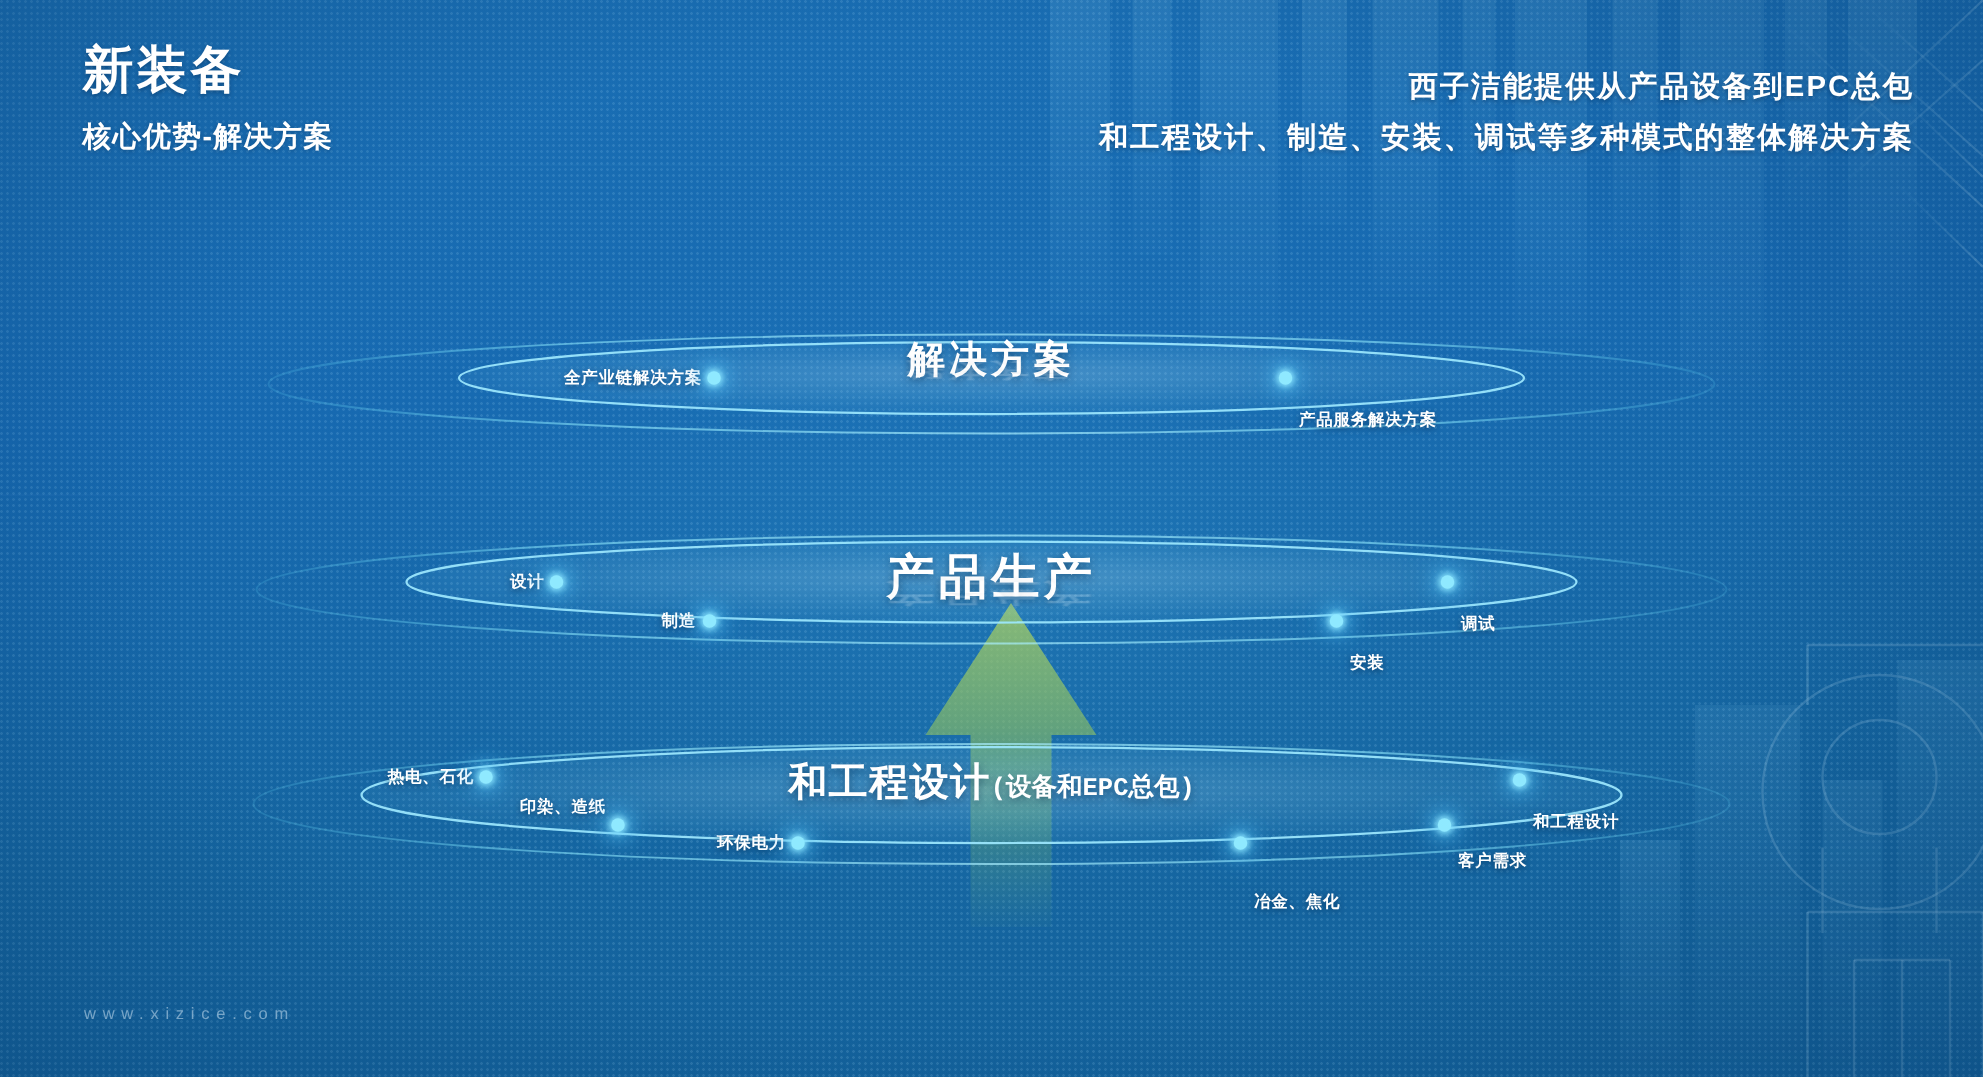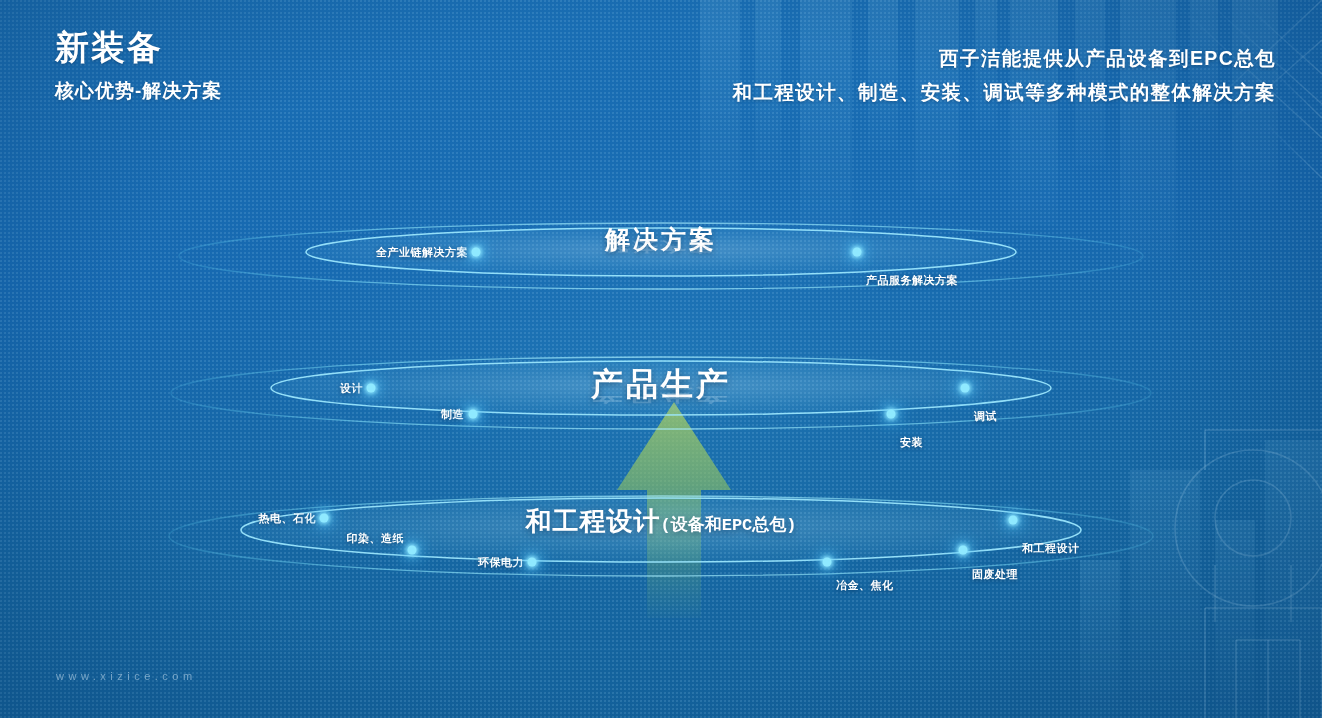--- a/index.html
+++ b/index.html
@@ -390,24 +390,24 @@
 
     <div class="node-label lbl-left" style="left:316px; top:40px;text-align:right;">热电、石化</div>
     <div class="node-dot" style="left:324px; top:40px;"></div>
 
     <div class="node-label lbl-left" style="left:404px; top:60px;">印染、造纸</div>
     <div class="node-dot" style="left:412px; top:72px;"></div>
 
     <div class="node-label lbl-left" style="left:524px; top:84px;">环保电力</div>
     <div class="node-dot" style="left:532px; top:84px;"></div>
 
-    <div class="node-label lbl-right" style="left:836px; top:79px;">冶金、焦化</div>
+    <div class="node-label lbl-right" style="left:836px; top:95px;">冶金、焦化</div>
     <div class="node-dot" style="left:827px; top:84px;"></div>
 
-    <div class="node-label lbl-right" style="left:972px; top:68px;">固废处理</div>
+    <div class="node-label lbl-right" style="left:972px; top:68px;">客户需求</div>
     <div class="node-dot" style="left:963px; top:72px;"></div>
 
     <div class="node-label lbl-right" style="left:1022px; top:42px;">和工程设计</div>
     <div class="node-dot" style="left:1013px; top:42px;"></div>
   </div>
 
   <div class="vignette"></div>
 
   <div class="footer-url">www.xizice.com</div>
 

